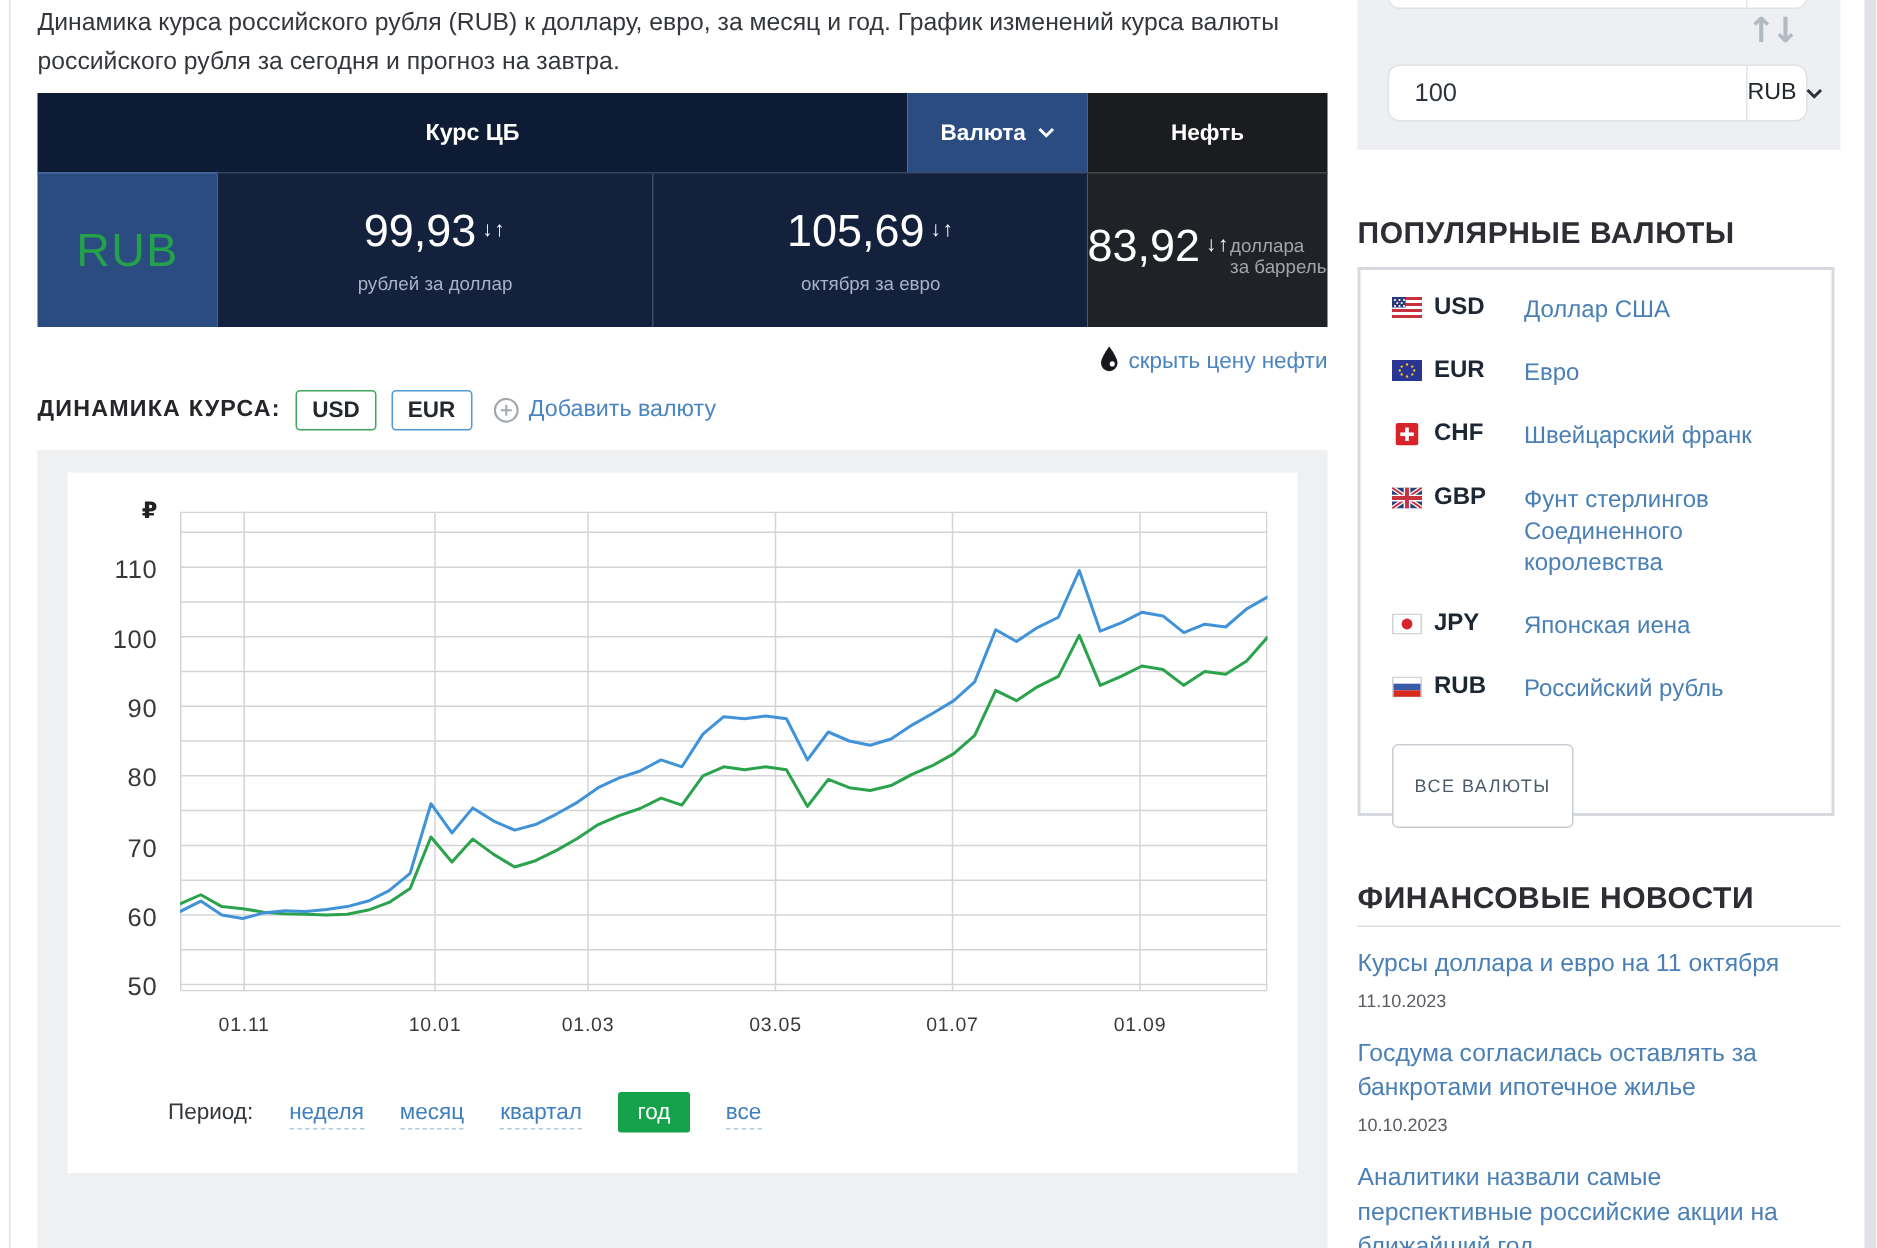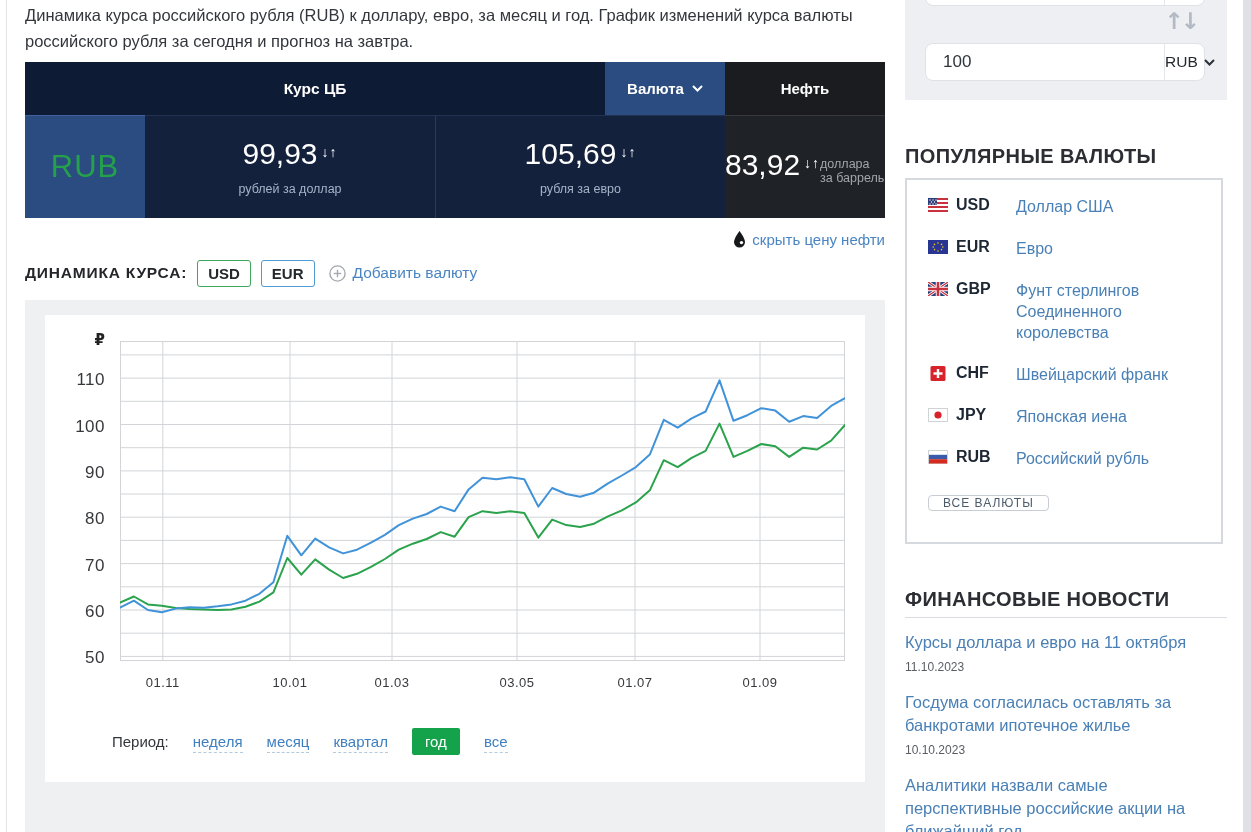--- a/index.html
+++ b/index.html
@@ -66,21 +66,21 @@
   .swap { position:absolute; right:30px; top:8px; font-size:23px; font-weight:bold; color:#b3bac3; letter-spacing:-3px; cursor:pointer;
           font-family:"DejaVu Sans",sans-serif; }
 
   .side-h { position:absolute; left:0; font-size:20px; font-weight:bold; letter-spacing:0.4px; color:#2c2e33; }
   .pop-title { top:145px; }
   .pop-panel { position:absolute; left:0; top:178px; width:318px; height:366px; background:#fff; border:2px solid #d6d9dd; padding:16px 0 0 21px; }
   .pop-row { display:flex; margin-bottom:21px; }
   .pop-flag { width:28px; padding-top:2px; }
   .pop-code { width:60px; font-size:16px; font-weight:bold; color:#1d2733; }
   .pop-name { width:172px; font-size:16px; line-height:21px; color:#4a80b5; text-decoration:none; display:block; cursor:pointer; }
-  .all-btn { margin-top:5px; background:#fff; border:1px solid #c8cdd3; border-radius:4px; padding:0 14px; font-size:12px;
+  .all-btn { margin-top:5px; background:#fff; border:1px solid #c8cdd3; border-radius:4px; padding:20px 14px; font-size:12px;
              letter-spacing:1px; color:#4c5b69; cursor:pointer; font-family:"Liberation Sans",sans-serif; }
 
   .news-title { top:588px; }
   .news-divider { position:absolute; left:0; top:617px; width:322px; height:1px; background:#d9dce0; }
   .news-list { position:absolute; left:0; top:631px; width:305px; }
   .news-item { margin-bottom:17px; }
   .news-item a { font-size:16.5px; line-height:23px; color:#4a80b5; text-decoration:none; display:block; cursor:pointer; }
   .news-date { font-size:12px; color:#595d63; margin-top:6px; }
 
   .scrollbar { position:absolute; right:0; top:0; width:8px; height:832px; background:#dfe1e4; }
@@ -106,21 +106,21 @@
         <div class="cell c-oilh">Нефть</div>
       </div>
       <div class="rt-row">
         <div class="cell rc-cur">RUB</div>
         <div class="cell rc-val">
           <div class="big-val"><span>99,93</span><span class="arrs">↓↑</span></div>
           <div class="sub-lbl">рублей за доллар</div>
         </div>
         <div class="cell rc-val">
           <div class="big-val"><span>105,69</span><span class="arrs">↓↑</span></div>
-          <div class="sub-lbl">рубля за евро</div>
+          <div class="sub-lbl">октября за евро</div>
         </div>
         <div class="cell rc-oil">
           <div class="big-val"><span>83,92</span><span class="arrs">↓↑</span></div>
           <div class="sub-lbl">доллара за баррель</div>
         </div>
       </div>
     </div>
 
     <div class="oil-toggle">
       <svg width="13" height="17" viewBox="0 0 13 17">
@@ -252,38 +252,38 @@
                   <circle cx="10" cy="11" r="0.8"></circle>
                   <circle cx="6.5" cy="9.6" r="0.8"></circle>
                   <circle cx="5.2" cy="7" r="0.8"></circle>
                   <circle cx="6.5" cy="4.4" r="0.8"></circle>
                 </g>
               </svg></span>
             <span class="pop-code">EUR</span>
             <a class="pop-name">Евро</a>
           </div>
           <div class="pop-row">
+            <span class="pop-flag"><svg width="20" height="15" viewBox="0 0 20 15">
+                <rect x="2.5" width="15" height="15" rx="1.5" fill="#d8232a"></rect>
+                <rect x="8.8" y="3" width="2.4" height="9" fill="#fff"></rect>
+                <rect x="5.5" y="6.3" width="9" height="2.4" fill="#fff"></rect>
+              </svg></span>
+            <span class="pop-code">CHF</span>
+            <a class="pop-name">Швейцарский франк</a>
+          </div>
+          <div class="pop-row">
             <span class="pop-flag"><svg width="20" height="14" viewBox="0 0 20 14">
                 <rect width="20" height="14" fill="#29417a"></rect>
                 <path d="M0 0 20 14M20 0 0 14" stroke="#fff" stroke-width="3"></path>
                 <path d="M0 0 20 14M20 0 0 14" stroke="#c8313e" stroke-width="1.3"></path>
                 <path d="M10 0V14M0 7H20" stroke="#fff" stroke-width="4.5"></path>
                 <path d="M10 0V14M0 7H20" stroke="#c8313e" stroke-width="2.6"></path>
               </svg></span>
             <span class="pop-code">GBP</span>
             <a class="pop-name">Фунт стерлингов Соединенного королевства</a>
-          </div>
-          <div class="pop-row">
-            <span class="pop-flag"><svg width="20" height="15" viewBox="0 0 20 15">
-                <rect x="2.5" width="15" height="15" rx="1.5" fill="#d8232a"></rect>
-                <rect x="8.8" y="3" width="2.4" height="9" fill="#fff"></rect>
-                <rect x="5.5" y="6.3" width="9" height="2.4" fill="#fff"></rect>
-              </svg></span>
-            <span class="pop-code">CHF</span>
-            <a class="pop-name">Швейцарский франк</a>
           </div>
           <div class="pop-row">
             <span class="pop-flag"><svg width="20" height="14" viewBox="0 0 20 14">
                 <rect x="0.5" y="0.5" width="19" height="13" fill="#fff" stroke="#cfd3d7"></rect>
                 <circle cx="10" cy="7" r="3.6" fill="#d8232a"></circle>
               </svg></span>
             <span class="pop-code">JPY</span>
             <a class="pop-name">Японская иена</a>
           </div>
           <div class="pop-row">

